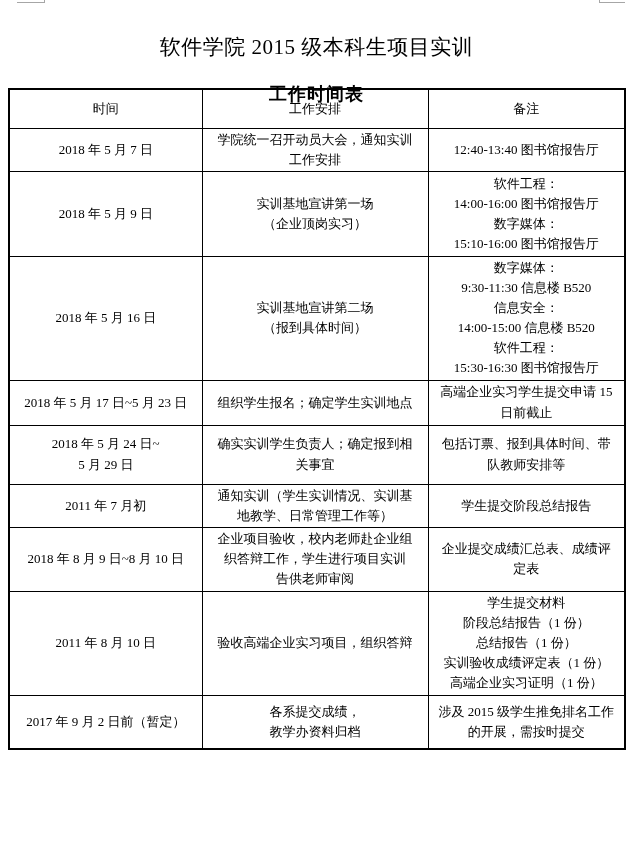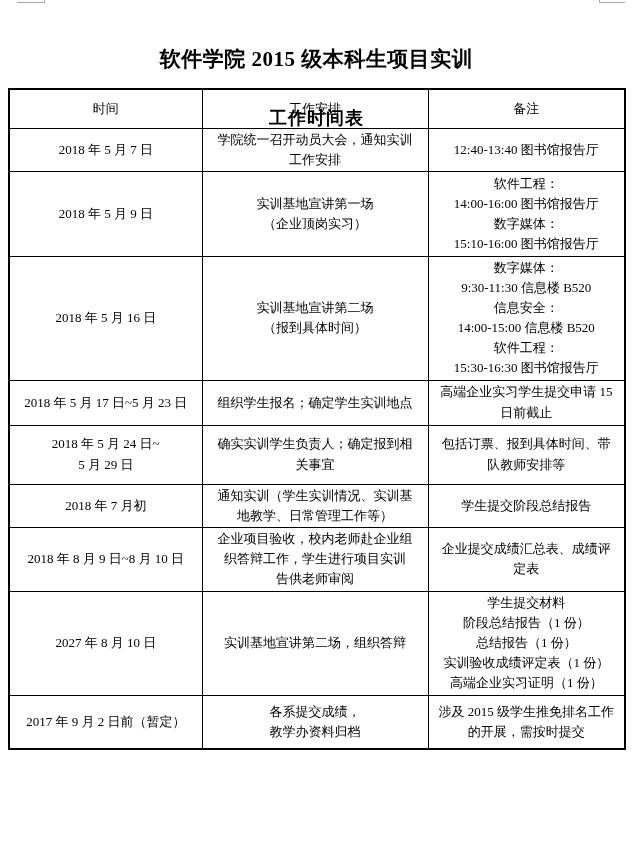--- a/index.html
+++ b/index.html
@@ -28,25 +28,25 @@
     border-right: 1.5px solid #a6a6a6;
     border-bottom: 1.5px solid #a6a6a6;
   }
   .corner-frag.right {
     left: 599px;
     width: 26px;
     border-left: 1.5px solid #a6a6a6;
     border-bottom: 1.5px solid #a6a6a6;
   }
   .doc-title {
-    margin: 12px;
+    margin: 0;
     padding-top: 33px;
     text-align: center;
     font-size: 21px;
-    font-weight: bold;
+    font-weight: normal;
     letter-spacing: 0.5px;
   }
   .doc-subtitle {
     margin: 0;
     padding-top: 21px;
     text-align: center;
     font-size: 18px;
     font-weight: bold;
     letter-spacing: 1px;
   }
@@ -138,36 +138,36 @@
     </tr>
     <tr style="height:59px;">
       <td>2018 年 5 月 24 日~
 5 月 29 日</td>
       <td>确实实训学生负责人；确定报到相
 关事宜</td>
       <td>包括订票、报到具体时间、带
 队教师安排等</td>
     </tr>
     <tr style="height:43px;">
-      <td>2018 年 7 月初</td>
+      <td>2011 年 7 月初</td>
       <td>通知实训（学生实训情况、实训基
 地教学、日常管理工作等）</td>
       <td>学生提交阶段总结报告</td>
     </tr>
     <tr style="height:64px;">
       <td>2018 年 8 月 9 日~8 月 10 日</td>
       <td>企业项目验收，校内老师赴企业组
 织答辩工作，学生进行项目实训
 告供老师审阅</td>
       <td>企业提交成绩汇总表、成绩评
 定表</td>
     </tr>
     <tr style="height:88px;">
-      <td>2027 年 8 月 10 日</td>
-      <td>实训基地宣讲第二场，组织答辩</td>
+      <td>2011 年 8 月 10 日</td>
+      <td>验收高端企业实习项目，组织答辩</td>
       <td class="tight">学生提交材料
 阶段总结报告（1 份）
 总结报告（1 份）
 实训验收成绩评定表（1 份）
 高端企业实习证明（1 份）</td>
     </tr>
     <tr style="height:54px;">
       <td>2017 年 9 月 2 日前（暂定）</td>
       <td>各系提交成绩，
 教学办资料归档</td>

